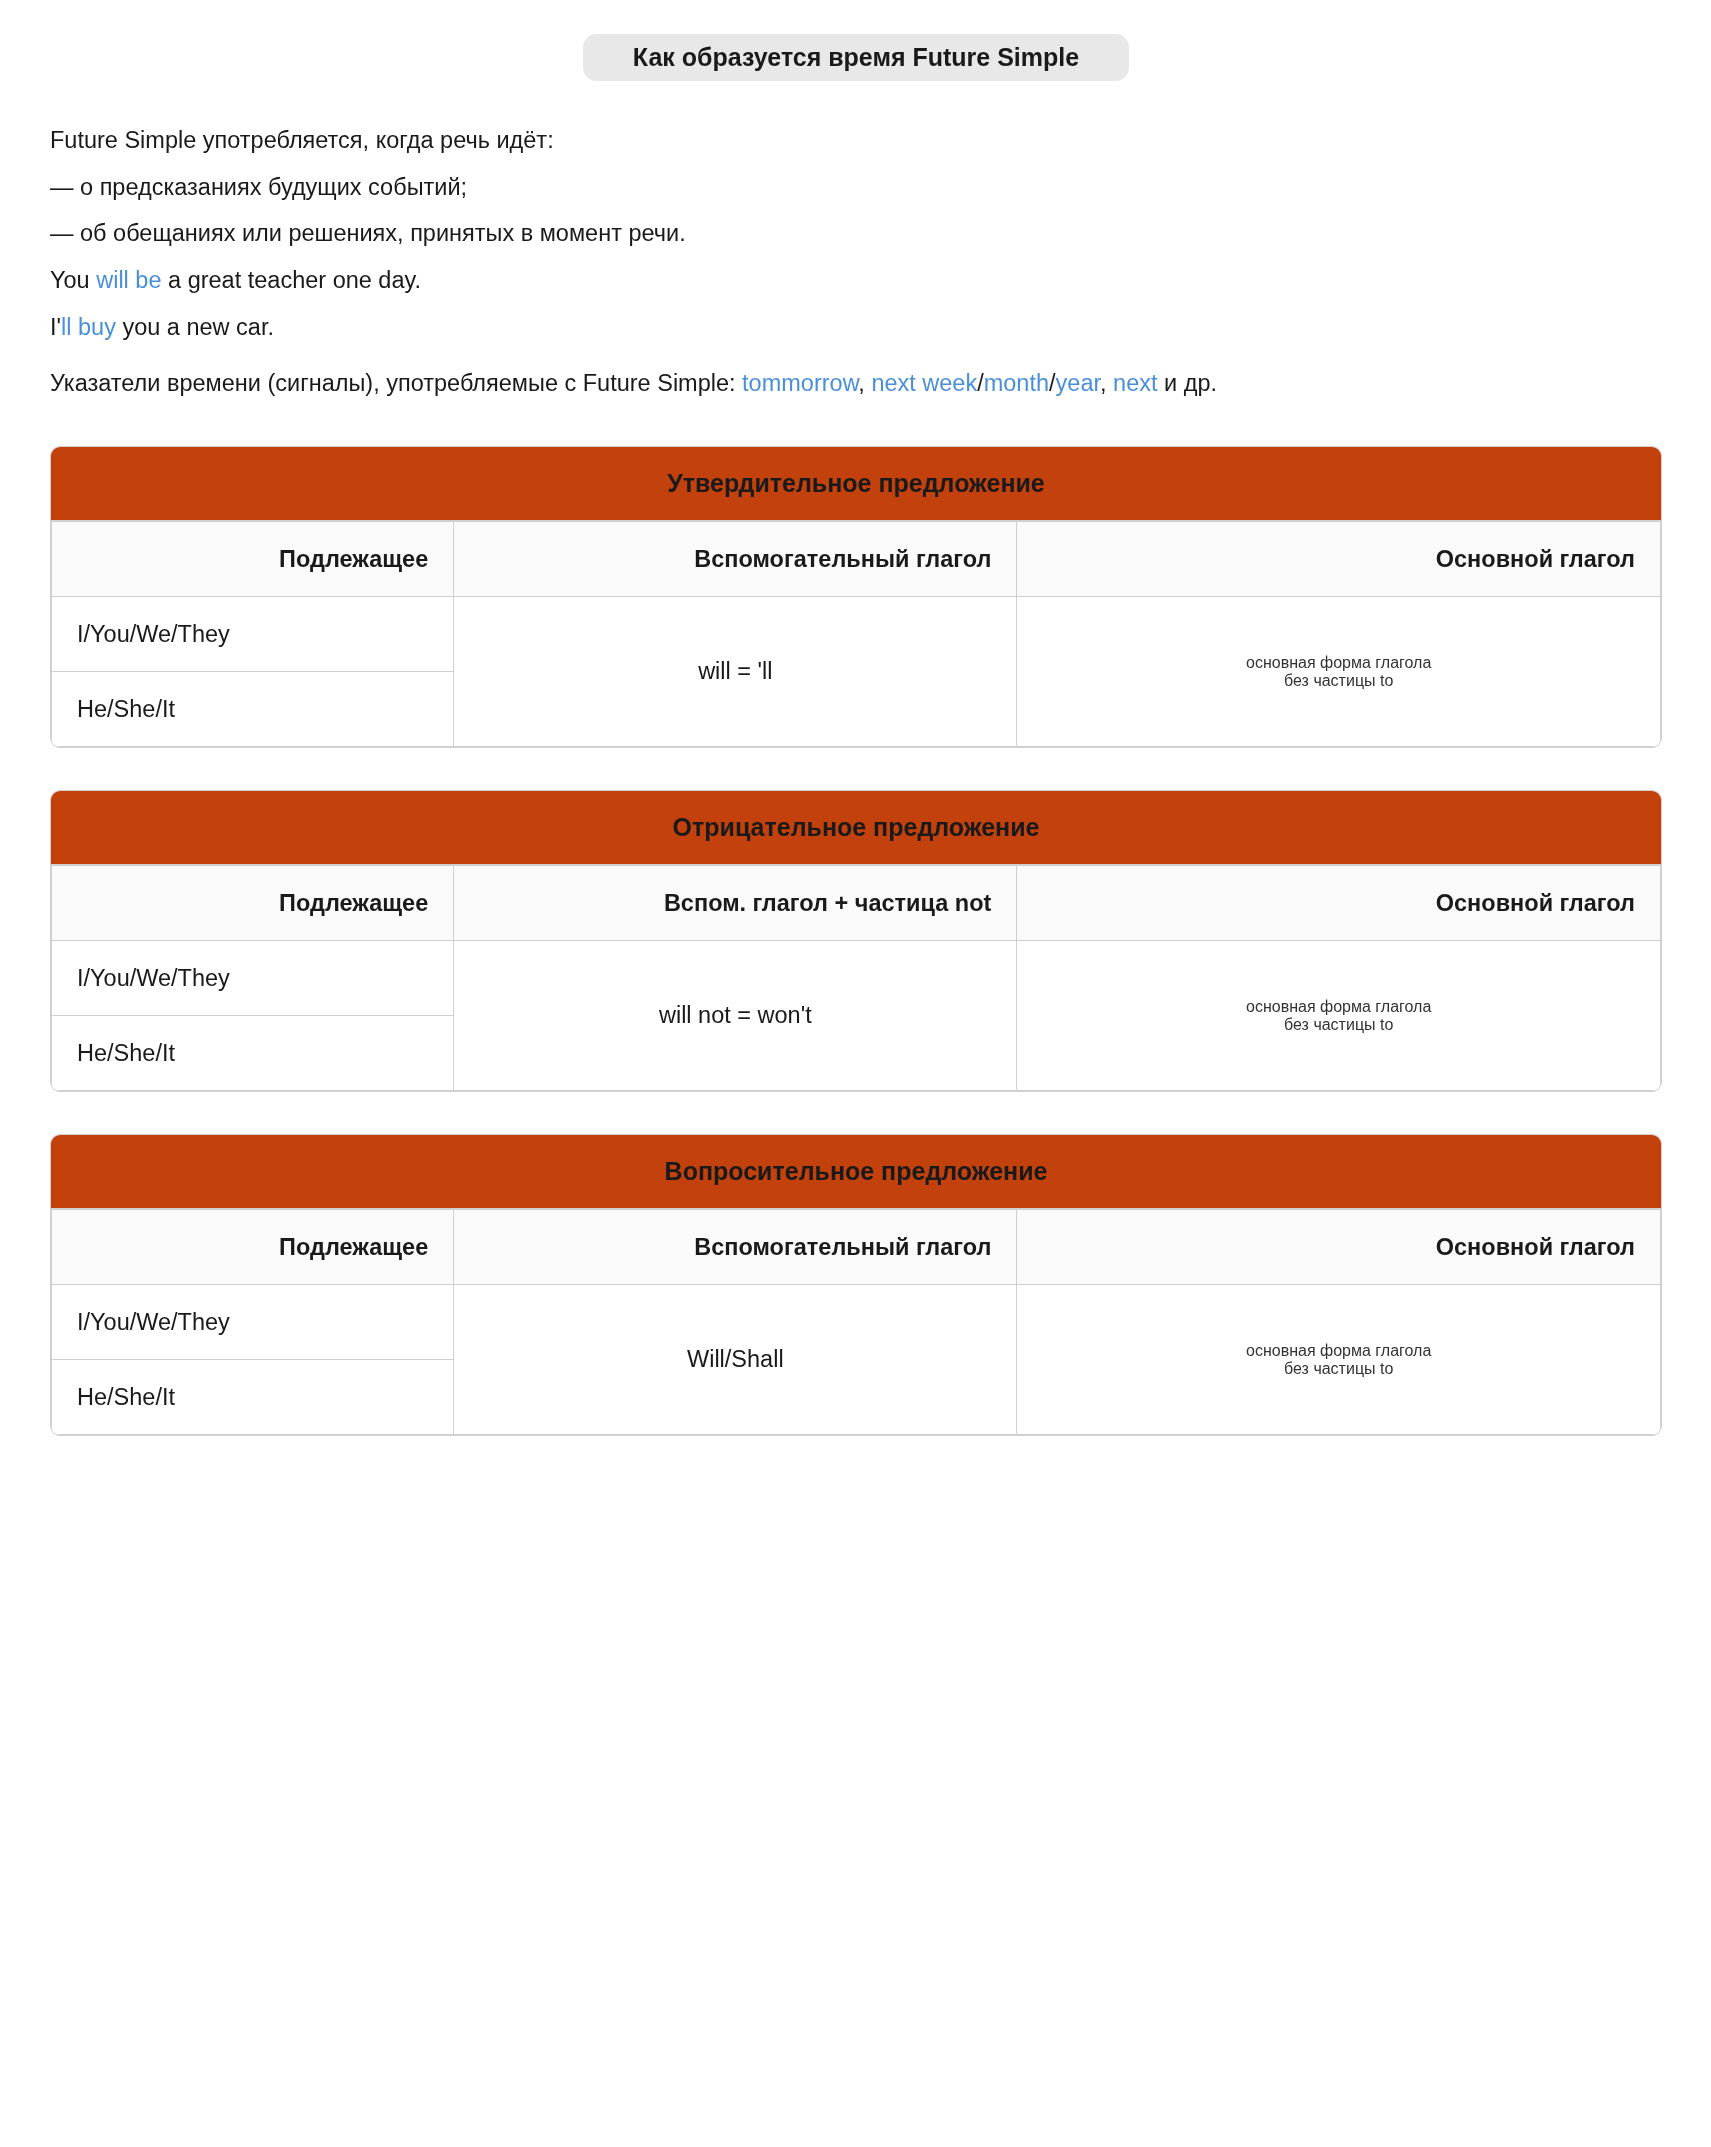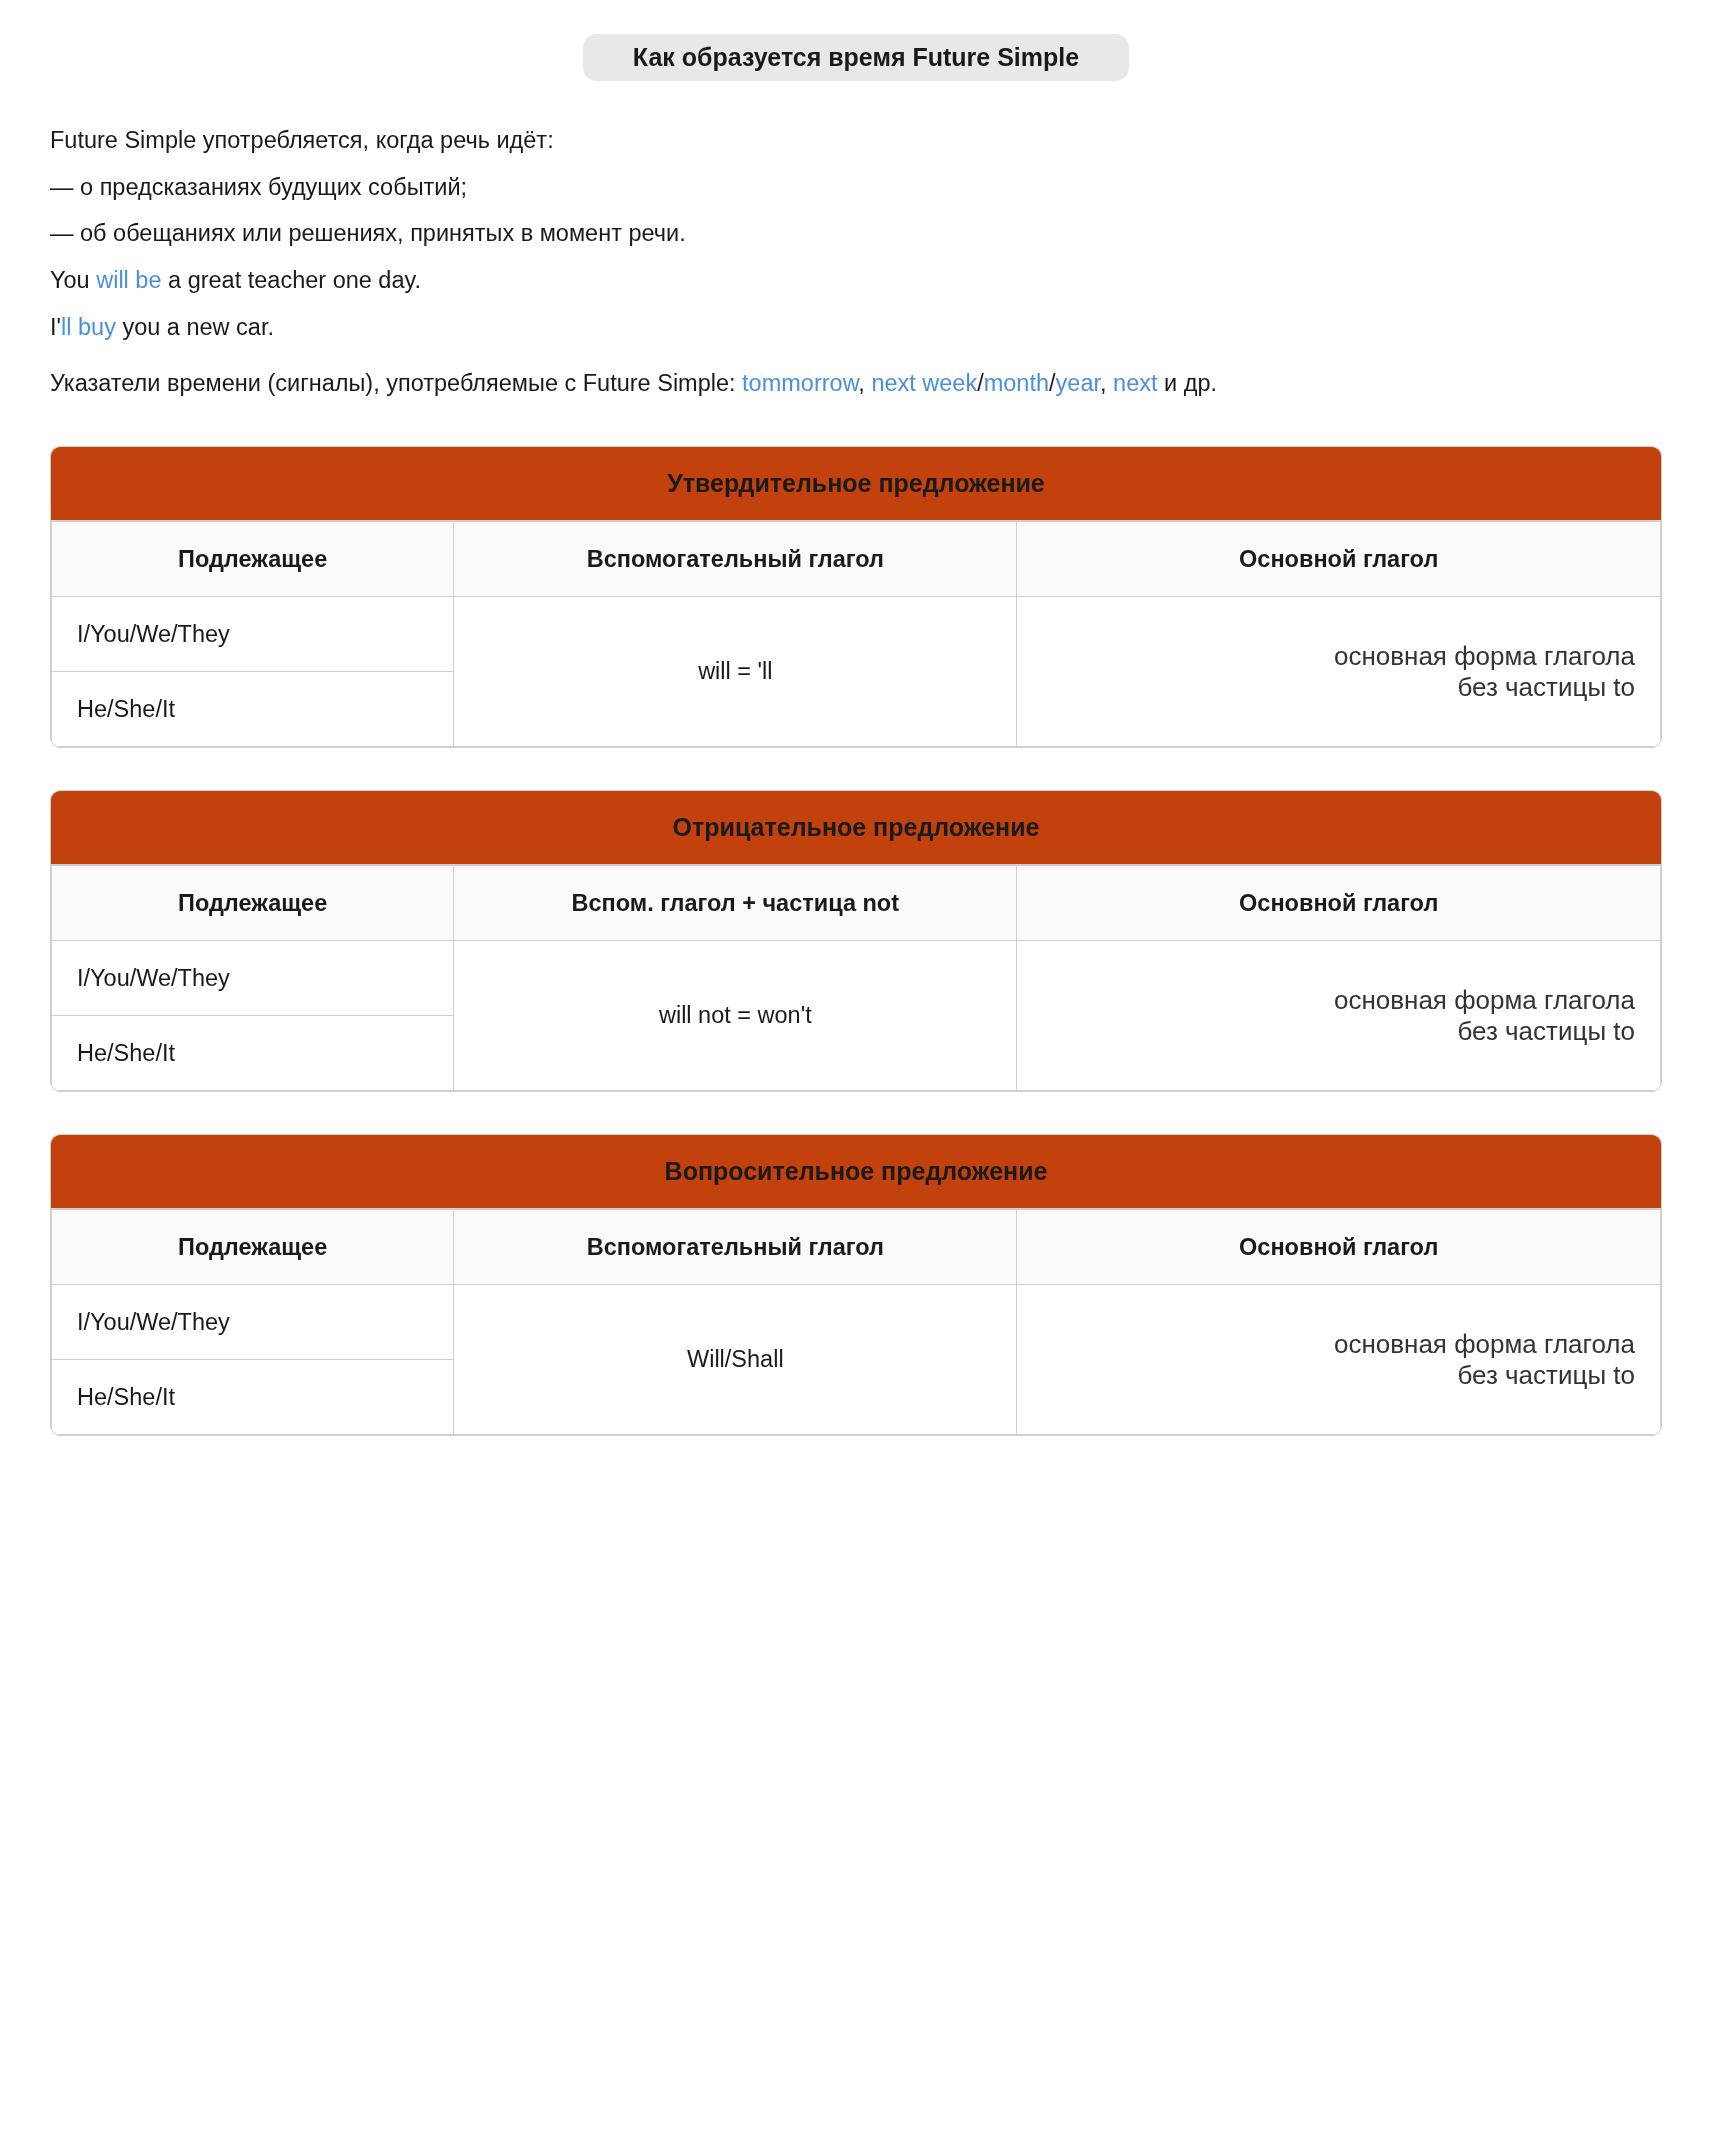--- a/index.html
+++ b/index.html
@@ -73,21 +73,21 @@
     .grammar-table td {
       border: 0.8px solid #d0d0d0;
       padding: 23.5px 25px;
       vertical-align: middle;
     }
 
     .grammar-table thead th {
       background: #fafafa;
       font-weight: 600;
       font-size: 23.5px;
-      text-align: center;
+      text-align: right;
     }
 
     .grammar-table thead th:first-child {
       width: 25%;
     }
     .grammar-table thead th:nth-child(2) {
       width: 35%;
     }
     .grammar-table thead th:nth-child(3) {
       width: 40%;
@@ -96,22 +96,22 @@
     .grammar-table tbody td {
       font-size: 23.5px;
     }
 
     .grammar-table tbody td:nth-child(2) {
       text-align: center;
       font-size: 23.5px;
     }
 
     .grammar-table tbody td:nth-child(3) {
-      text-align: right;
-      font-size: 26px;
+      text-align: center;
+      font-size: 16px;
       color: #333;
     }
 
     .aux-verb-cell {
       vertical-align: middle;
       text-align: center;
     }
 
     .main-verb-cell {
       vertical-align: middle;

